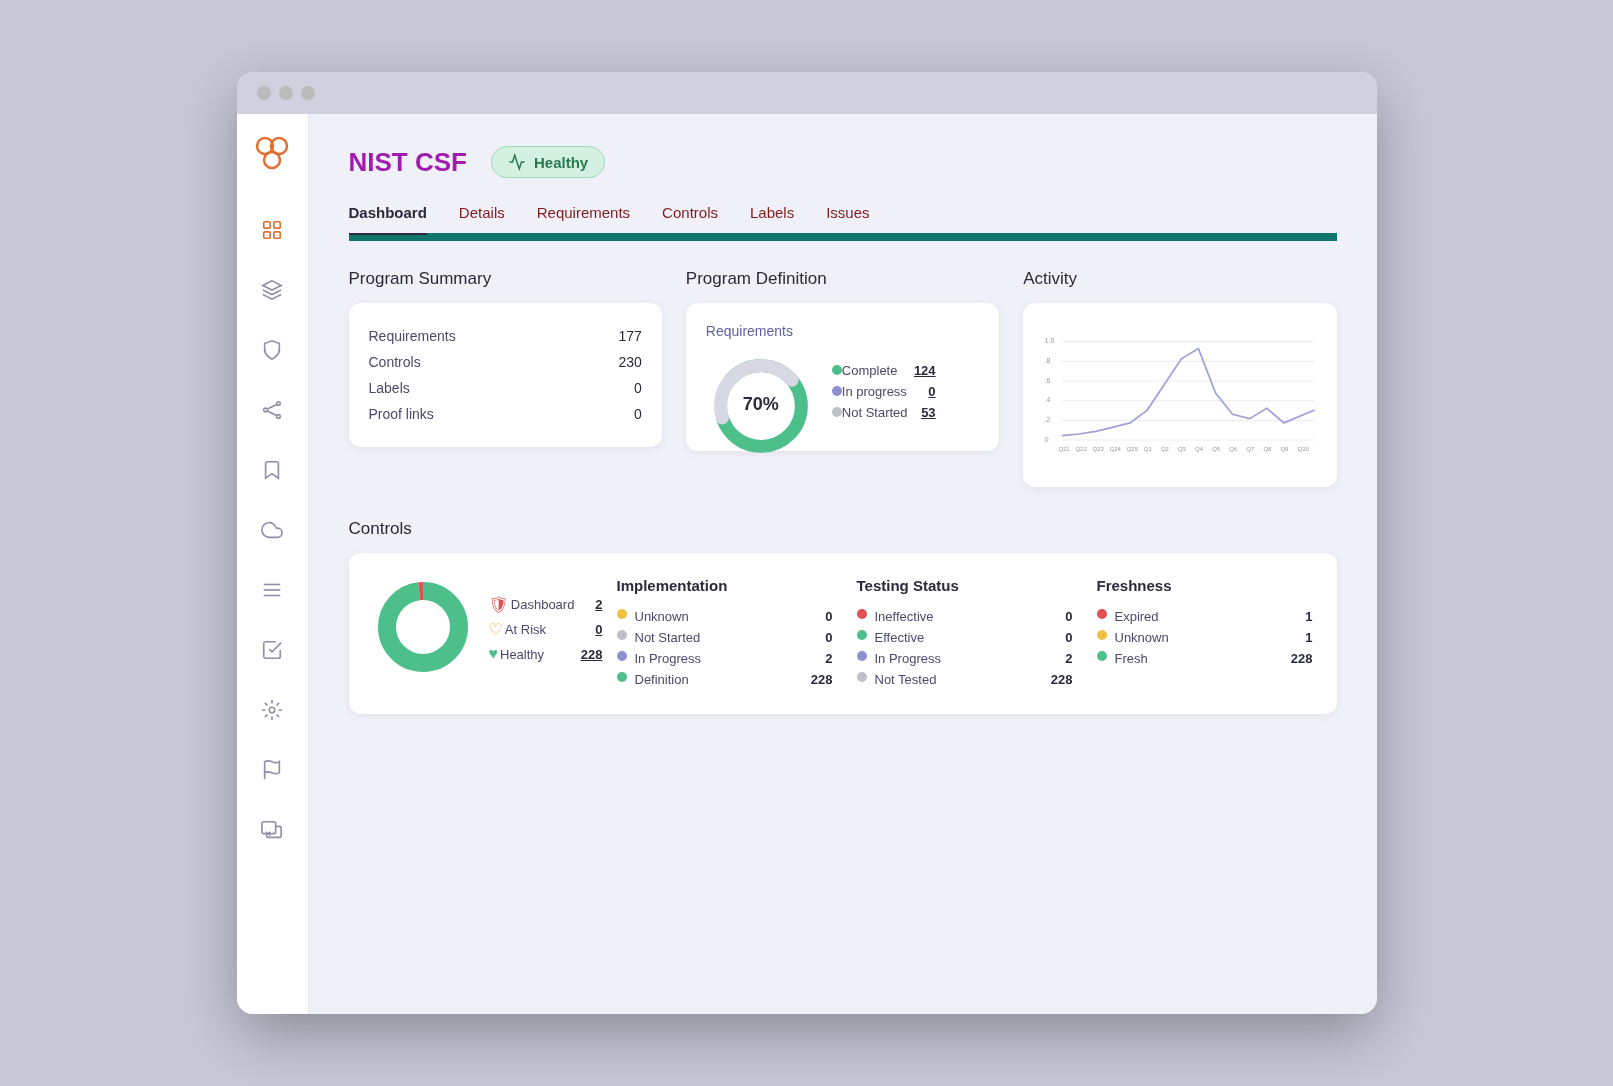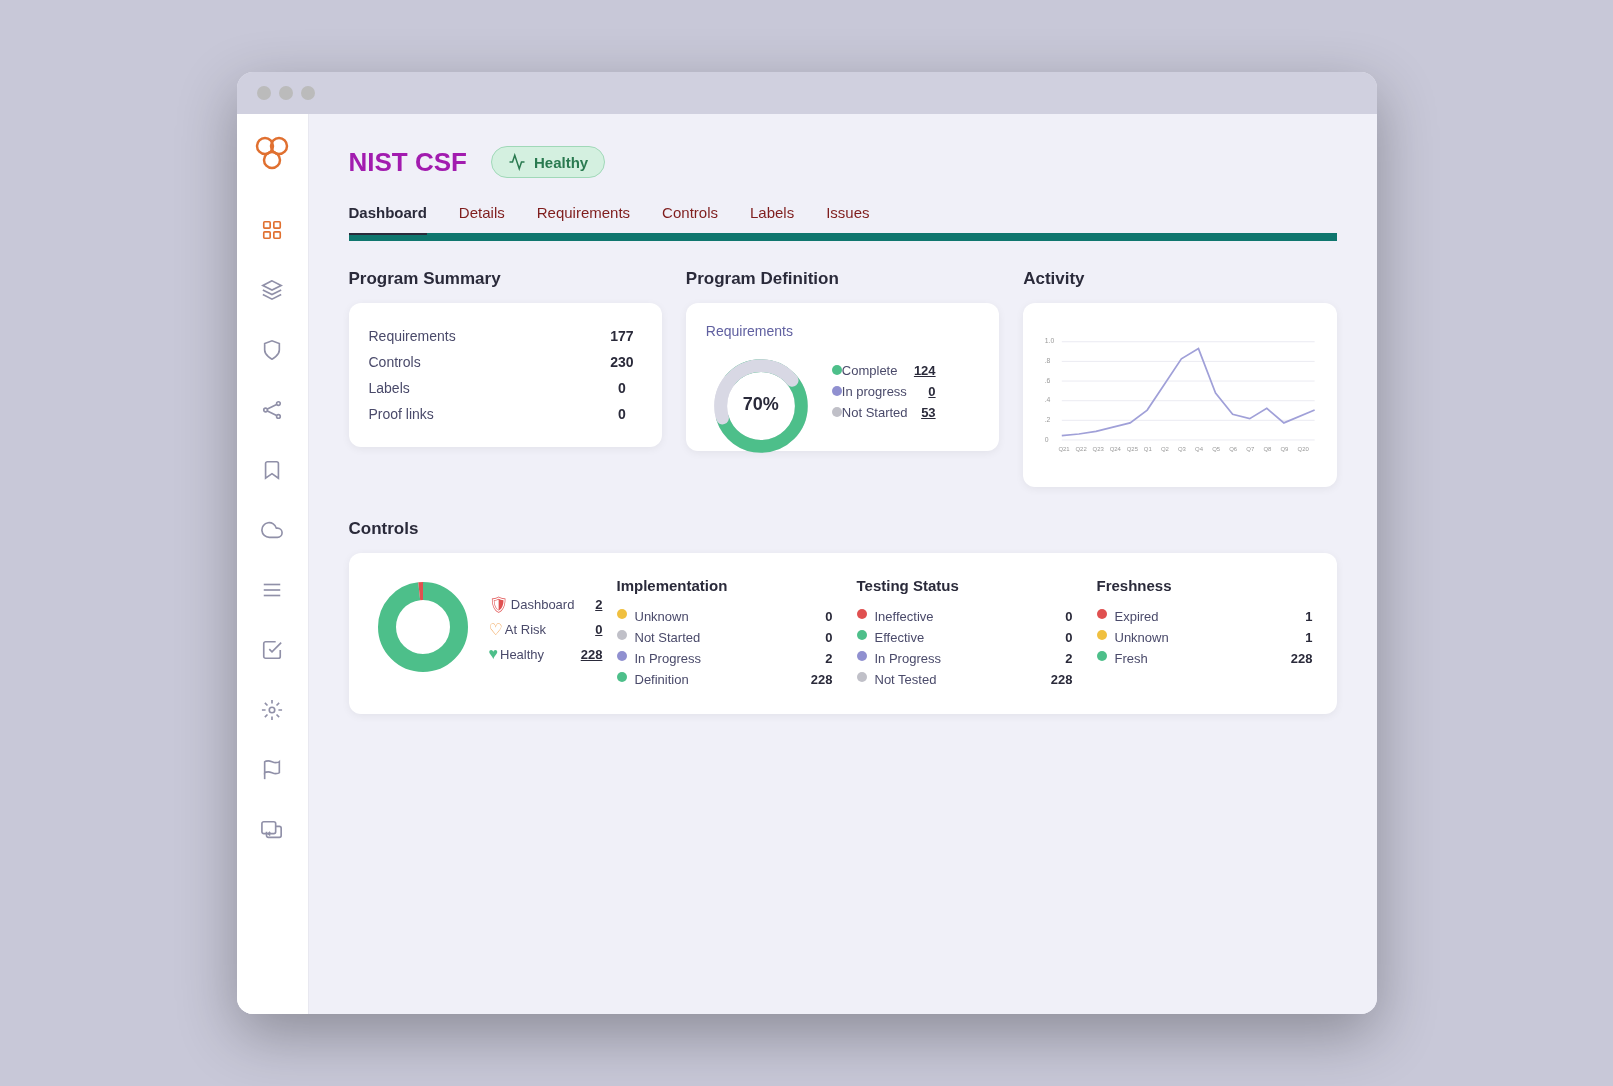--- a/index.html
+++ b/index.html
@@ -140,21 +140,21 @@
     
     .section-row {
       display: grid;
       grid-template-columns: 1fr 1fr 1fr;
       gap: 24px;
       margin-bottom: 32px;
     }
 
     .section-title {
       font-size: 17px;
-      font-weight: 700;
+      font-weight: 400;
       color: #2a2a3a;
       margin-bottom: 14px;
     }
 
     .card {
       background: #fff;
       border-radius: 12px;
       padding: 20px;
       box-shadow: 0 2px 8px rgba(0,0,0,0.06);
     }
@@ -172,24 +172,24 @@
 
     .summary-row {
       display: flex;
       justify-content: space-between;
       padding: 5px 0;
       font-size: 14px;
       color: #4a4a6a;
     }
 
     .summary-row .value {
-      font-weight: 700;
+      font-weight: 400;
       color: #2a2a3a;
       min-width: 40px;
-      text-align: center;
+      text-align: right;
     }
 
     .nist-logo {
       flex: 0 0 120px;
       display: flex;
       flex-direction: column;
       align-items: center;
       justify-content: center;
     }
 

